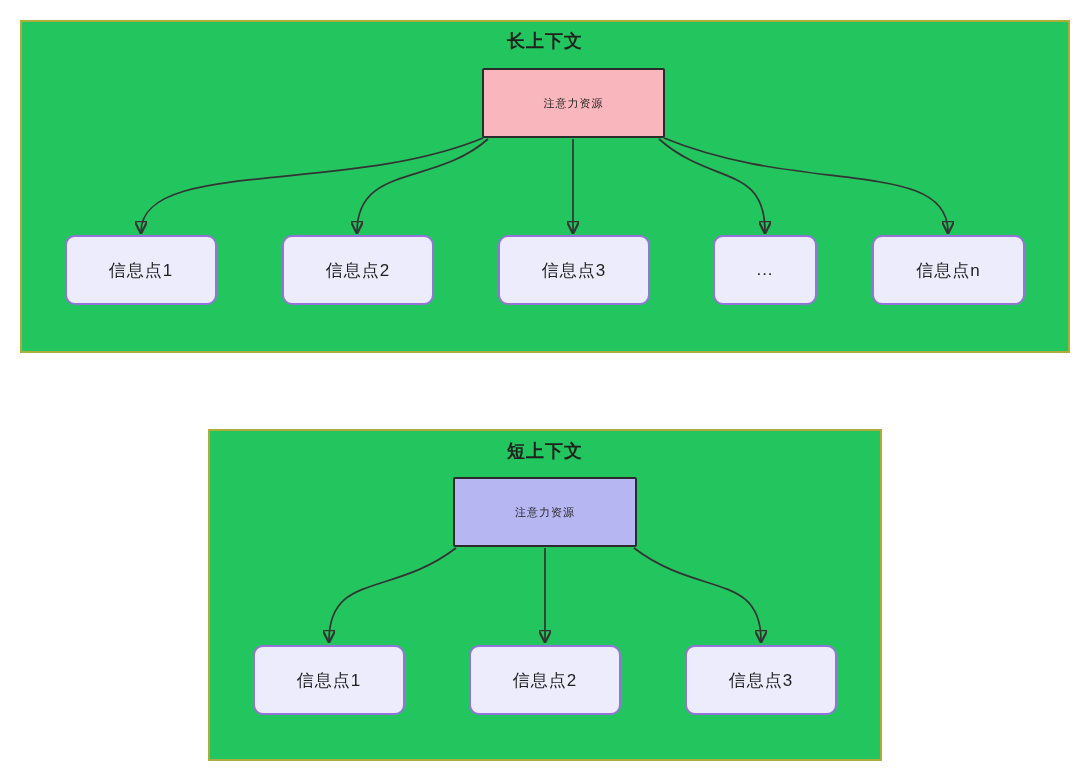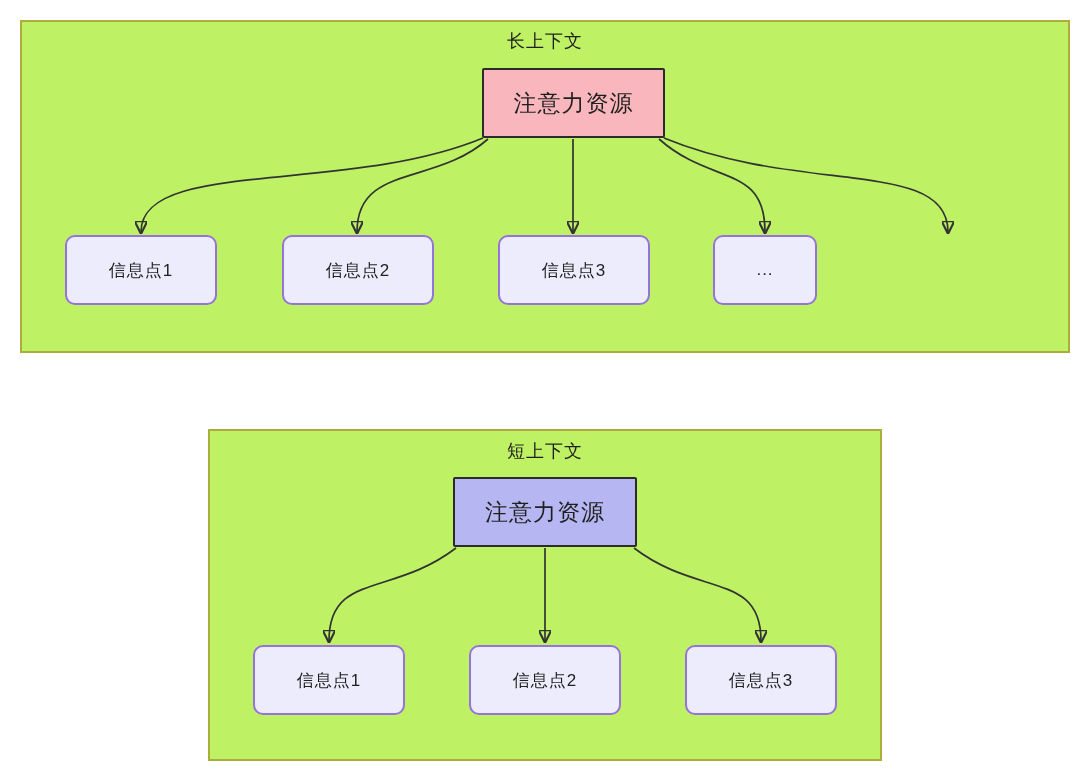--- a/index.html
+++ b/index.html
@@ -10,23 +10,24 @@
   }
   #canvas {
     position: relative;
     width: 1080px;
     height: 774px;
     background: #ffffff;
     overflow: hidden;
   }
   .panel {
     position: absolute;
-    background: #bef264;
+    background: #22c55e;
     border: 2px solid #adad3b;
     box-sizing: border-box;
+    font-weight: bold;
   }
   #panel-long  { left: 20px;  top: 20px;  width: 1050px; height: 333px; }
   #panel-short { left: 208px; top: 429px; width: 674px;  height: 332px; }
   .panel-title {
     position: absolute;
     left: 0;
     width: 100%;
     text-align: center;
     font-size: 18px;
     color: #1f1f1f;
@@ -36,21 +37,21 @@
   #panel-short .panel-title { top: 8px; }
 
   .attention-box {
     position: absolute;
     box-sizing: border-box;
     border: 2.5px solid #2b2b2b;
     border-radius: 2px;
     display: flex;
     align-items: center;
     justify-content: center;
-    font-size: 23px;
+    font-size: 11px;
     color: #1f1f1f;
     letter-spacing: 1px;
   }
   #attention-long  { left: 482px; top: 68px;  width: 183px; height: 70px; background: #f9b6bc; }
   #attention-short { left: 453px; top: 477px; width: 184px; height: 70px; background: #b6b6f2; }
 
   .info-node {
     position: absolute;
     box-sizing: border-box;
     background: #ececfd;
@@ -129,20 +130,23 @@
   </div>
   <div class="info-node" id="lnode-1">
     <span>信息点2</span>
   </div>
   <div class="info-node" id="lnode-2">
     <span>信息点3</span>
   </div>
   <div class="info-node" id="lnode-3">
     <span>...</span>
   </div>
+  <div class="info-node" id="lnode-4">
+    <span>信息点n</span>
+  </div>
 
   <div class="attention-box" id="attention-short">
     <span>注意力资源</span>
   </div>
 
   <div class="info-node" id="snode-0">
     <span>信息点1</span>
   </div>
   <div class="info-node" id="snode-1">
     <span>信息点2</span>

